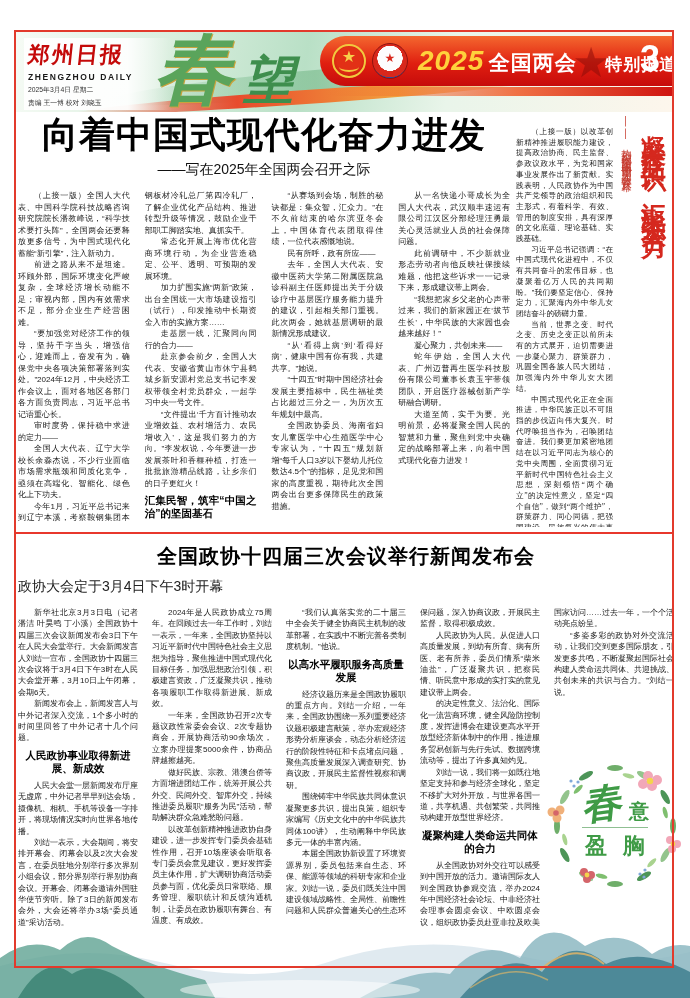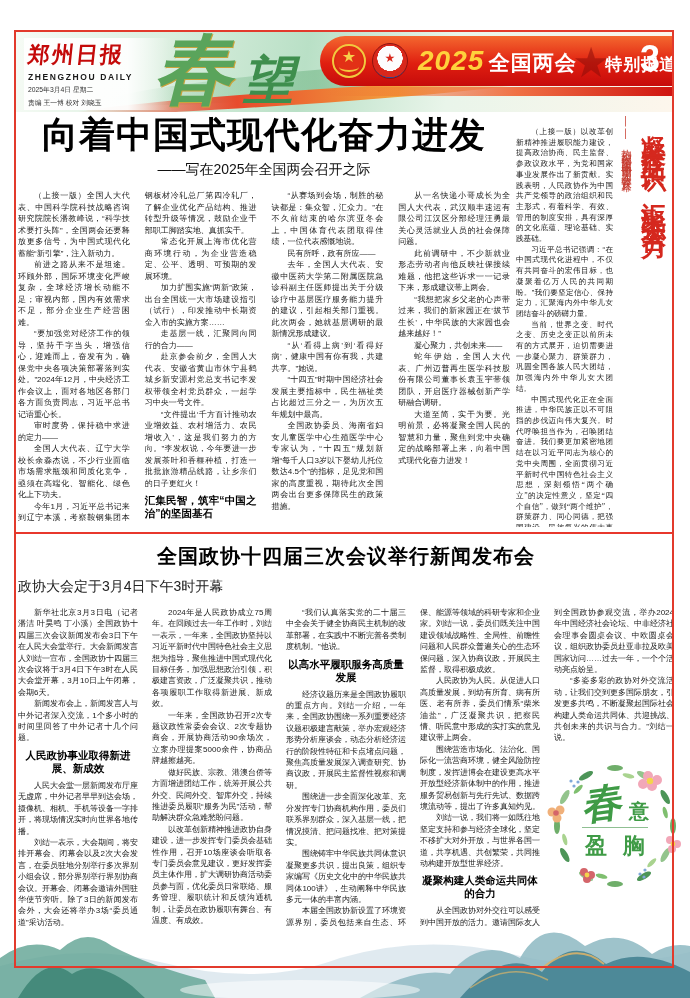--- a/index.html
+++ b/index.html
@@ -188,25 +188,24 @@
         <h4>人民政协事业取得新进展、新成效</h4>
         <p>人民大会堂一层新闻发布厅座无虚席，中外记者早早到达会场，摄像机、相机、手机等设备一字排开，将现场情况实时向世界各地传播。</p>
         <p>刘结一表示，大会期间，将安排开幕会、闭幕会以及2次大会发言，在委员驻地分别举行多次界别小组会议，部分界别举行界别协商会议。开幕会、闭幕会邀请外国驻华使节旁听。除了3日的新闻发布会外，大会还将举办3场“委员通道”采访活动。</p>
         <p>2024年是人民政协成立75周年。在回顾过去一年工作时，刘结一表示，一年来，全国政协坚持以习近平新时代中国特色社会主义思想为指导，聚焦推进中国式现代化目标任务，加强思想政治引领，积极建言资政，广泛凝聚共识，推动各项履职工作取得新进展、新成效。</p>
         <p>一年来，全国政协召开2次专题议政性常委会会议、2次专题协商会，开展协商活动90余场次，立案办理提案5000余件，协商品牌越擦越亮。</p>
         <p>做好民族、宗教、港澳台侨等方面增进团结工作，统筹开展公共外交、民间外交、智库外交，持续推进委员履职“服务为民”活动，帮助解决群众急难愁盼问题。</p>
         <p>以改革创新精神推进政协自身建设，进一步发挥专门委员会基础性作用，召开10场座谈会听取各专门委员会意见建议，更好发挥委员主体作用，扩大调研协商活动委员参与面，优化委员日常联络、服务管理、履职统计和反馈沟通机制，让委员在政协履职有舞台、有温度、有成效。</p>
         <p>“我们认真落实党的二十届三中全会关于健全协商民主机制的改革部署，在实践中不断完善各类制度机制。”他说。</p>
         <h4>以高水平履职服务高质量发展</h4>
         <p>经济议题历来是全国政协履职的重点方向。刘结一介绍，一年来，全国政协围绕一系列重要经济议题积极建言献策，举办宏观经济形势分析座谈会，动态分析经济运行的阶段性特征和卡点堵点问题，聚焦高质量发展深入调查研究、协商议政，开展民主监督性视察和调研。</p>
-        <p>围绕进一步全面深化改革、充分发挥专门协商机构作用，委员们联系界别群众，深入基层一线，把情况摸清、把问题找准、把对策提实。</p>
         <p>围绕铸牢中华民族共同体意识凝聚更多共识，提出良策，组织专家编写《历史文化中的中华民族共同体100讲》，生动阐释中华民族多元一体的丰富内涵。</p>
         <p>本届全国政协新设置了环境资源界别，委员包括来自生态、环保、能源等领域的科研专家和企业家。刘结一说，委员们既关注中国建设领域战略性、全局性、前瞻性问题和人民群众普遍关心的生态环保问题，深入协商议政，开展民主监督，取得积极成效。</p>
         <p>人民政协为人民。从促进人口高质量发展，到幼有所育、病有所医、老有所养，委员们情系“柴米油盐”，广泛凝聚共识，把察民情、听民意中形成的实打实的意见建议带上两会。</p>
-        <p>围绕营造市场化、法治化、国际化一流营商环境，健全风险防控制度，发挥进博会在建设更高水平开放型经济新体制中的作用，推进服务贸易创新与先行先试、数据跨境流动等，提出了许多真知灼见。</p>
+        <p>的决定性意义、法治化、国际化一流营商环境，健全风险防控制度，发挥进博会在建设更高水平开放型经济新体制中的作用，推进服务贸易创新与先行先试、数据跨境流动等，提出了许多真知灼见。</p>
         <p>刘结一说，我们将一如既往地坚定支持和参与经济全球化，坚定不移扩大对外开放，与世界各国一道，共享机遇、共创繁荣，共同推动构建开放型世界经济。</p>
         <h4>凝聚构建人类命运共同体的合力</h4>
         <p>从全国政协对外交往可以感受到中国开放的活力。邀请国际友人到全国政协参观交流，举办2024年中国经济社会论坛、中非经济社会理事会圆桌会议、中欧圆桌会议，组织政协委员赴亚非拉及欧美国家访问……过去一年，一个个活动亮点纷呈。</p>
         <p>“多姿多彩的政协对外交流活动，让我们交到更多国际朋友，引发更多共鸣，不断凝聚起国际社会构建人类命运共同体、共迎挑战、共创未来的共识与合力。”刘结一说。</p>
       </div>
   </div>
 
   <div id="medallion">
     <div class="disc"></div>
     <svg width="142" height="136" viewBox="0 0 142 136">

